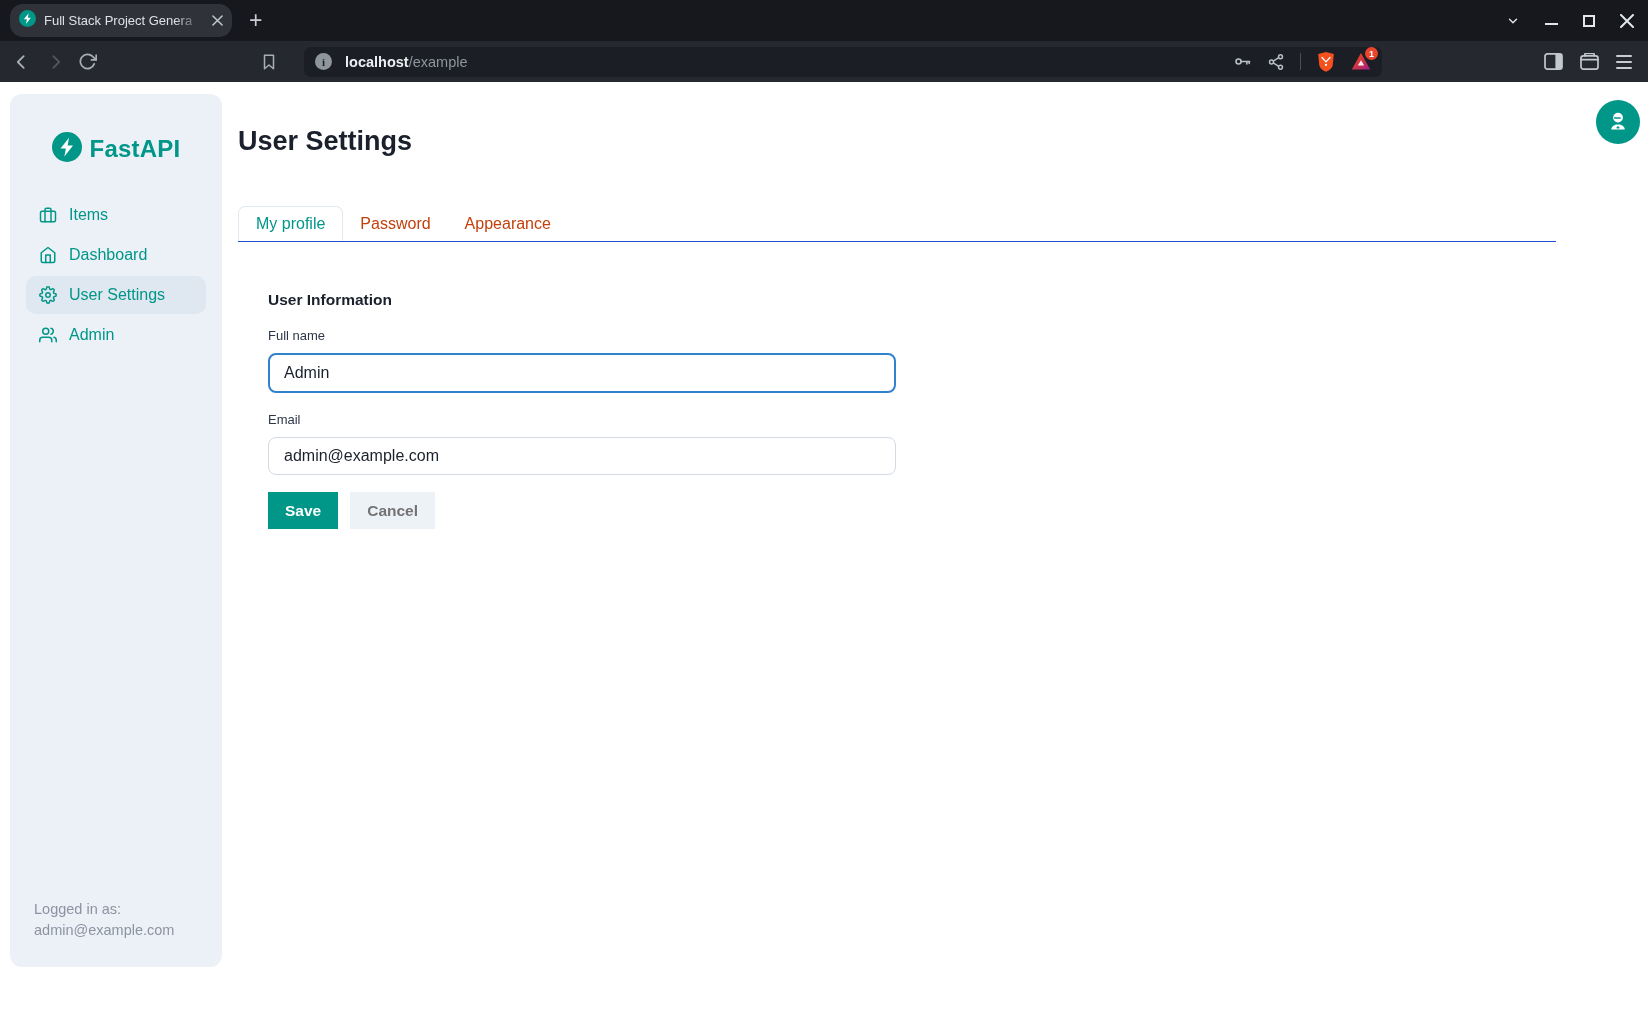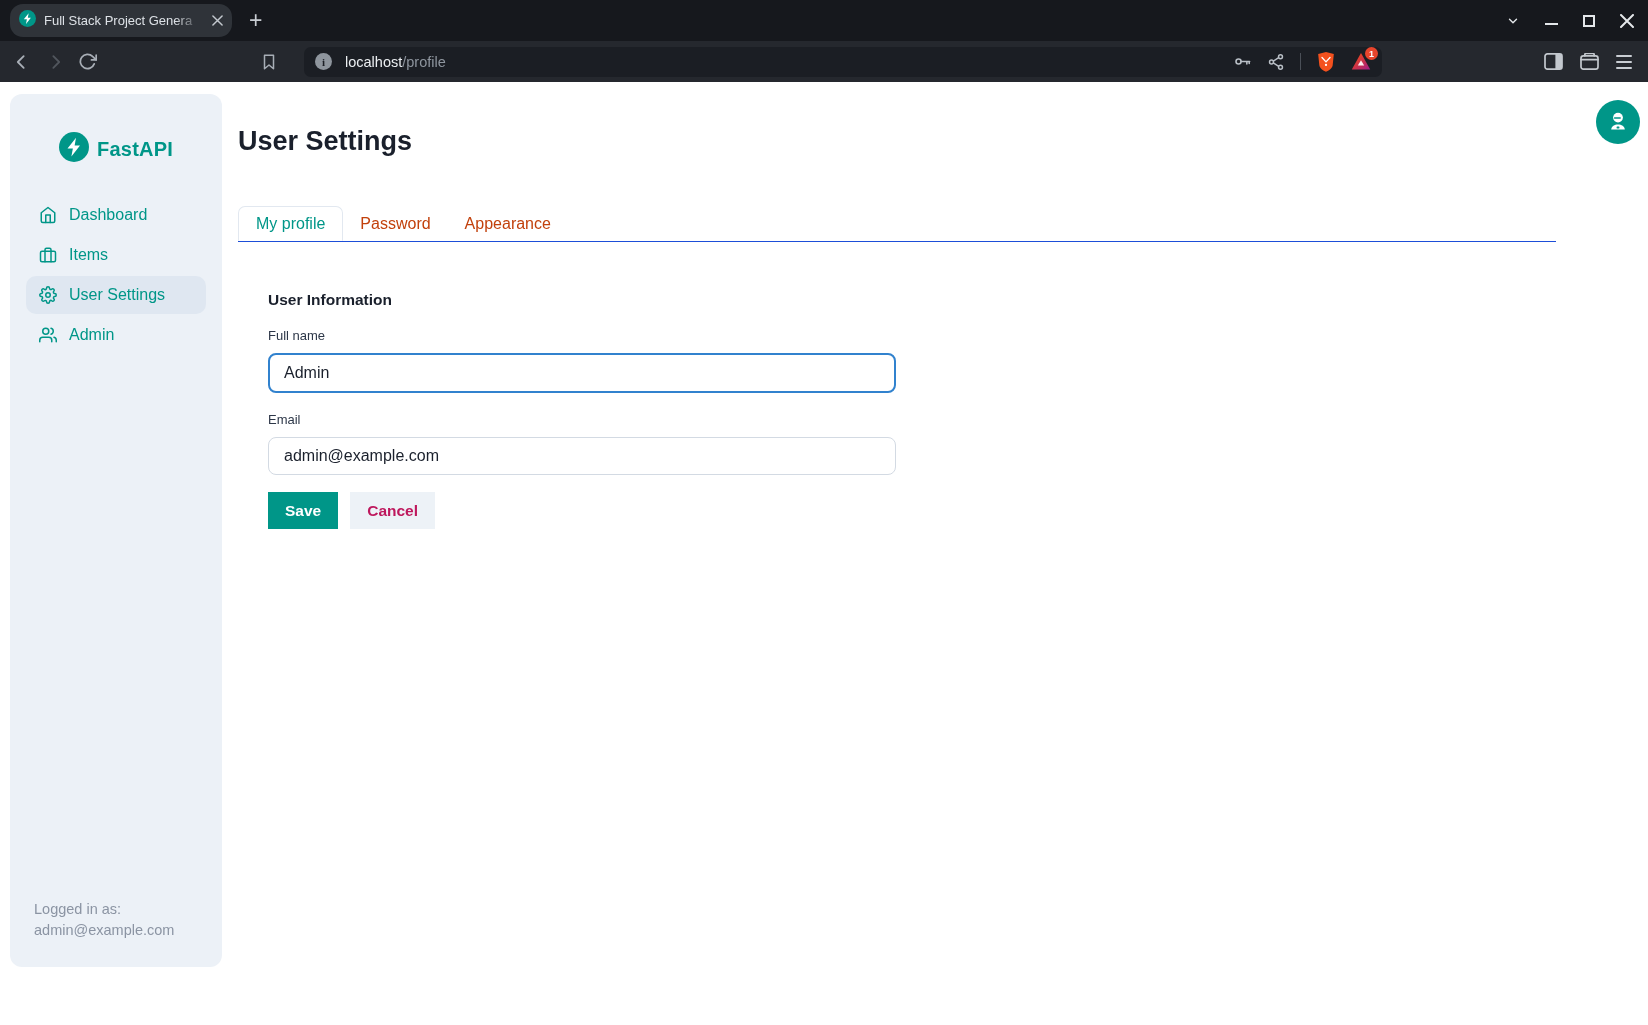--- a/index.html
+++ b/index.html
@@ -33,42 +33,42 @@
   .urlbar {
     height:30px; width:1078px; margin-left:26px; background:#1B1E24; border-radius:7px;
     display:flex; align-items:center; padding:0 11px; cursor:text;
   }
   .info-badge {
     width:17px; height:17px; border-radius:50%; background:#8E959D; color:#1B1E24;
     font-size:11px; font-weight:bold; display:flex; align-items:center; justify-content:center;
     font-family:"Liberation Serif", serif; flex:none; cursor:pointer;
   }
   .url-text { margin-left:13px; font-size:14.5px; white-space:nowrap; flex:1; }
-  .url-host { color:#ECEFF2; font-weight:400; }
+  .url-host { color:#ECEFF2; font-weight:700; }
   .url-path { color:#8E959E; }
   .urlbar-right { display:flex; align-items:center; gap:15px; }
   .vdivider { width:1px; height:17px; background:#4A4F57; }
   .badge-wrap { position:relative; display:flex; }
   .rewards-badge {
     position:absolute; top:-5px; right:-7px; min-width:13px; height:13px; border-radius:7px;
     background:#E8452C; color:#fff; font-size:9px; font-weight:bold;
     display:flex; align-items:center; justify-content:center; padding:0 3px;
   }
   .toolbar-right { margin-left:auto; display:flex; align-items:center; gap:17px; margin-right:4px; }
   .hamburger { display:flex; flex-direction:column; gap:4px; cursor:pointer; }
   .hamburger span { width:16px; height:2px; background:#C9CDD3; border-radius:1px; }
 
   
   .page { position:relative; height:943px; background:#ffffff; }
   .sidebar {
     position:absolute; left:10px; top:12px; width:212px; height:873px;
     background:#ECF1F7; border-radius:12px; display:flex; flex-direction:column;
   }
   .logo-row { display:flex; align-items:center; justify-content:center; gap:8px; margin-top:38px; }
-  .logo-text { font-size:20px; font-weight:600; color:#009688; letter-spacing:.2px; }
+  .logo-text { font-size:24px; font-weight:600; color:#009688; letter-spacing:.2px; }
   .nav { margin-top:30px; display:flex; flex-direction:column; gap:2px; }
   .nav-item {
     height:38px; margin:0 16px; padding:0 13px; border-radius:10px;
     display:flex; align-items:center; gap:12px; color:#009688; font-size:16px; cursor:pointer;
   }
   .nav-item.active { background:#DFE7F1; }
   .nav-item .ico { display:flex; flex:none; }
   .sidebar-footer { margin-top:auto; padding:0 2px 26px 24px; color:#8B94A3; font-size:14.5px; line-height:1.45; }
 
   .main { position:absolute; left:238px; top:0; right:0; height:100%; }
@@ -97,21 +97,21 @@
     font-size:16px; color:#1A202C; font-family:inherit;
     border:1px solid #D3DAE3; border-radius:8px; background:#fff; outline:none;
   }
   .text-input.focused { border:2px solid #3182CE; height:40px; padding:0 14px; }
   .btn-row { display:flex; gap:12px; margin-top:17px; }
   .btn {
     height:37px; padding:0 17px; border:none; border-radius:0;
     font-size:15.5px; font-weight:700; font-family:inherit; cursor:pointer;
   }
   .btn-save { background:#009688; color:#ffffff; }
-  .btn-cancel { background:#EDF2F7; color:#be185d; }
+  .btn-cancel { background:#EDF2F7; color:#737373; }
 </style>
 </head>
 <body>
 
 <div class="tabstrip">
   <div class="tab">
     <span class="ico">
       <svg width="17" height="17" viewBox="0 0 24 24">
           <circle cx="12" cy="12" r="12" fill="#009688"></circle>
           <path d="M13.6 4.5L6.8 13.2h4.3L9.9 19.6l6.9-8.8h-4.3z" fill="#fff"></path>
@@ -163,21 +163,21 @@
       </svg>
   </span>
   <span class="tool-btn bookmark-btn">
     <svg width="18" height="18" viewBox="0 0 24 24" fill="none" stroke="#A8AEB6" stroke-width="2" stroke-linecap="round" stroke-linejoin="round">
         <path d="M6 3h12v18l-6-5-6 5z"></path>
       </svg>
   </span>
 
   <div class="urlbar">
     <span class="info-badge">i</span>
-    <span class="url-text"><span class="url-host">localhost</span><span class="url-path">/profile</span></span>
+    <span class="url-text"><span class="url-host">localhost</span><span class="url-path">/example</span></span>
     <span class="urlbar-right">
       <span class="tool-btn" style="margin:0">
         <svg width="19" height="19" viewBox="0 0 24 24" fill="none" stroke="#B9BFC6" stroke-width="2" stroke-linecap="round">
             <circle cx="7" cy="12" r="3.2"></circle>
             <path d="M10.2 12H21M17.5 12v3.2M20.5 12v2.4"></path>
           </svg>
       </span>
       <span class="tool-btn" style="margin:0">
         <svg width="18" height="18" viewBox="0 0 24 24" fill="none" stroke="#B9BFC6" stroke-width="2">
             <circle cx="18" cy="5" r="2.6"></circle>
@@ -243,34 +243,34 @@
             <path d="M13.6 4.5L6.8 13.2h4.3L9.9 19.6l6.9-8.8h-4.3z" fill="#fff"></path>
           </svg>
       </span>
       <span class="logo-text">FastAPI</span>
     </div>
 
     <nav class="nav">
       <div class="nav-item">
         <span class="ico">
           <svg width="18" height="18" viewBox="0 0 24 24" fill="none" stroke="#009688" stroke-width="2" stroke-linecap="round" stroke-linejoin="round">
+              <rect x="2" y="7" width="20" height="14" rx="2"></rect>
+              <path d="M16 21V5a2 2 0 0 0-2-2h-4a2 2 0 0 0-2 2v16"></path>
+            </svg>
+        </span>
+        <span>Items</span>
+      </div>
+      <div class="nav-item">
+        <span class="ico">
+          <svg width="18" height="18" viewBox="0 0 24 24" fill="none" stroke="#009688" stroke-width="2" stroke-linecap="round" stroke-linejoin="round">
               <path d="M3 9l9-7 9 7v11a2 2 0 0 1-2 2H5a2 2 0 0 1-2-2z"></path>
               <polyline points="9 22 9 12 15 12 15 22"></polyline>
             </svg>
         </span>
         <span>Dashboard</span>
-      </div>
-      <div class="nav-item">
-        <span class="ico">
-          <svg width="18" height="18" viewBox="0 0 24 24" fill="none" stroke="#009688" stroke-width="2" stroke-linecap="round" stroke-linejoin="round">
-              <rect x="2" y="7" width="20" height="14" rx="2"></rect>
-              <path d="M16 21V5a2 2 0 0 0-2-2h-4a2 2 0 0 0-2 2v16"></path>
-            </svg>
-        </span>
-        <span>Items</span>
       </div>
       <div class="nav-item active">
         <span class="ico">
           <svg width="18" height="18" viewBox="0 0 24 24" fill="none" stroke="#009688" stroke-width="2" stroke-linecap="round" stroke-linejoin="round">
               <circle cx="12" cy="12" r="3"></circle>
               <path d="M19.4 15a1.65 1.65 0 0 0 .33 1.82l.06.06a2 2 0 0 1 0 2.83 2 2 0 0 1-2.83 0l-.06-.06a1.65 1.65 0 0 0-1.82-.33 1.65 1.65 0 0 0-1 1.51V21a2 2 0 0 1-2 2 2 2 0 0 1-2-2v-.09A1.65 1.65 0 0 0 9 19.4a1.65 1.65 0 0 0-1.82.33l-.06.06a2 2 0 0 1-2.83 0 2 2 0 0 1 0-2.83l.06-.06a1.65 1.65 0 0 0 .33-1.82 1.65 1.65 0 0 0-1.51-1H3a2 2 0 0 1-2-2 2 2 0 0 1 2-2h.09A1.65 1.65 0 0 0 4.6 9a1.65 1.65 0 0 0-.33-1.82l-.06-.06a2 2 0 0 1 0-2.83 2 2 0 0 1 2.83 0l.06.06a1.65 1.65 0 0 0 1.82.33H9a1.65 1.65 0 0 0 1-1.51V3a2 2 0 0 1 2-2 2 2 0 0 1 2 2v.09a1.65 1.65 0 0 0 1 1.51 1.65 1.65 0 0 0 1.82-.33l.06-.06a2 2 0 0 1 2.83 0 2 2 0 0 1 0 2.83l-.06.06a1.65 1.65 0 0 0-.33 1.82V9a1.65 1.65 0 0 0 1.51 1H21a2 2 0 0 1 2 2 2 2 0 0 1-2 2h-.09a1.65 1.65 0 0 0-1.51 1z"></path>
             </svg>
         </span>
         <span>User Settings</span>
       </div>

